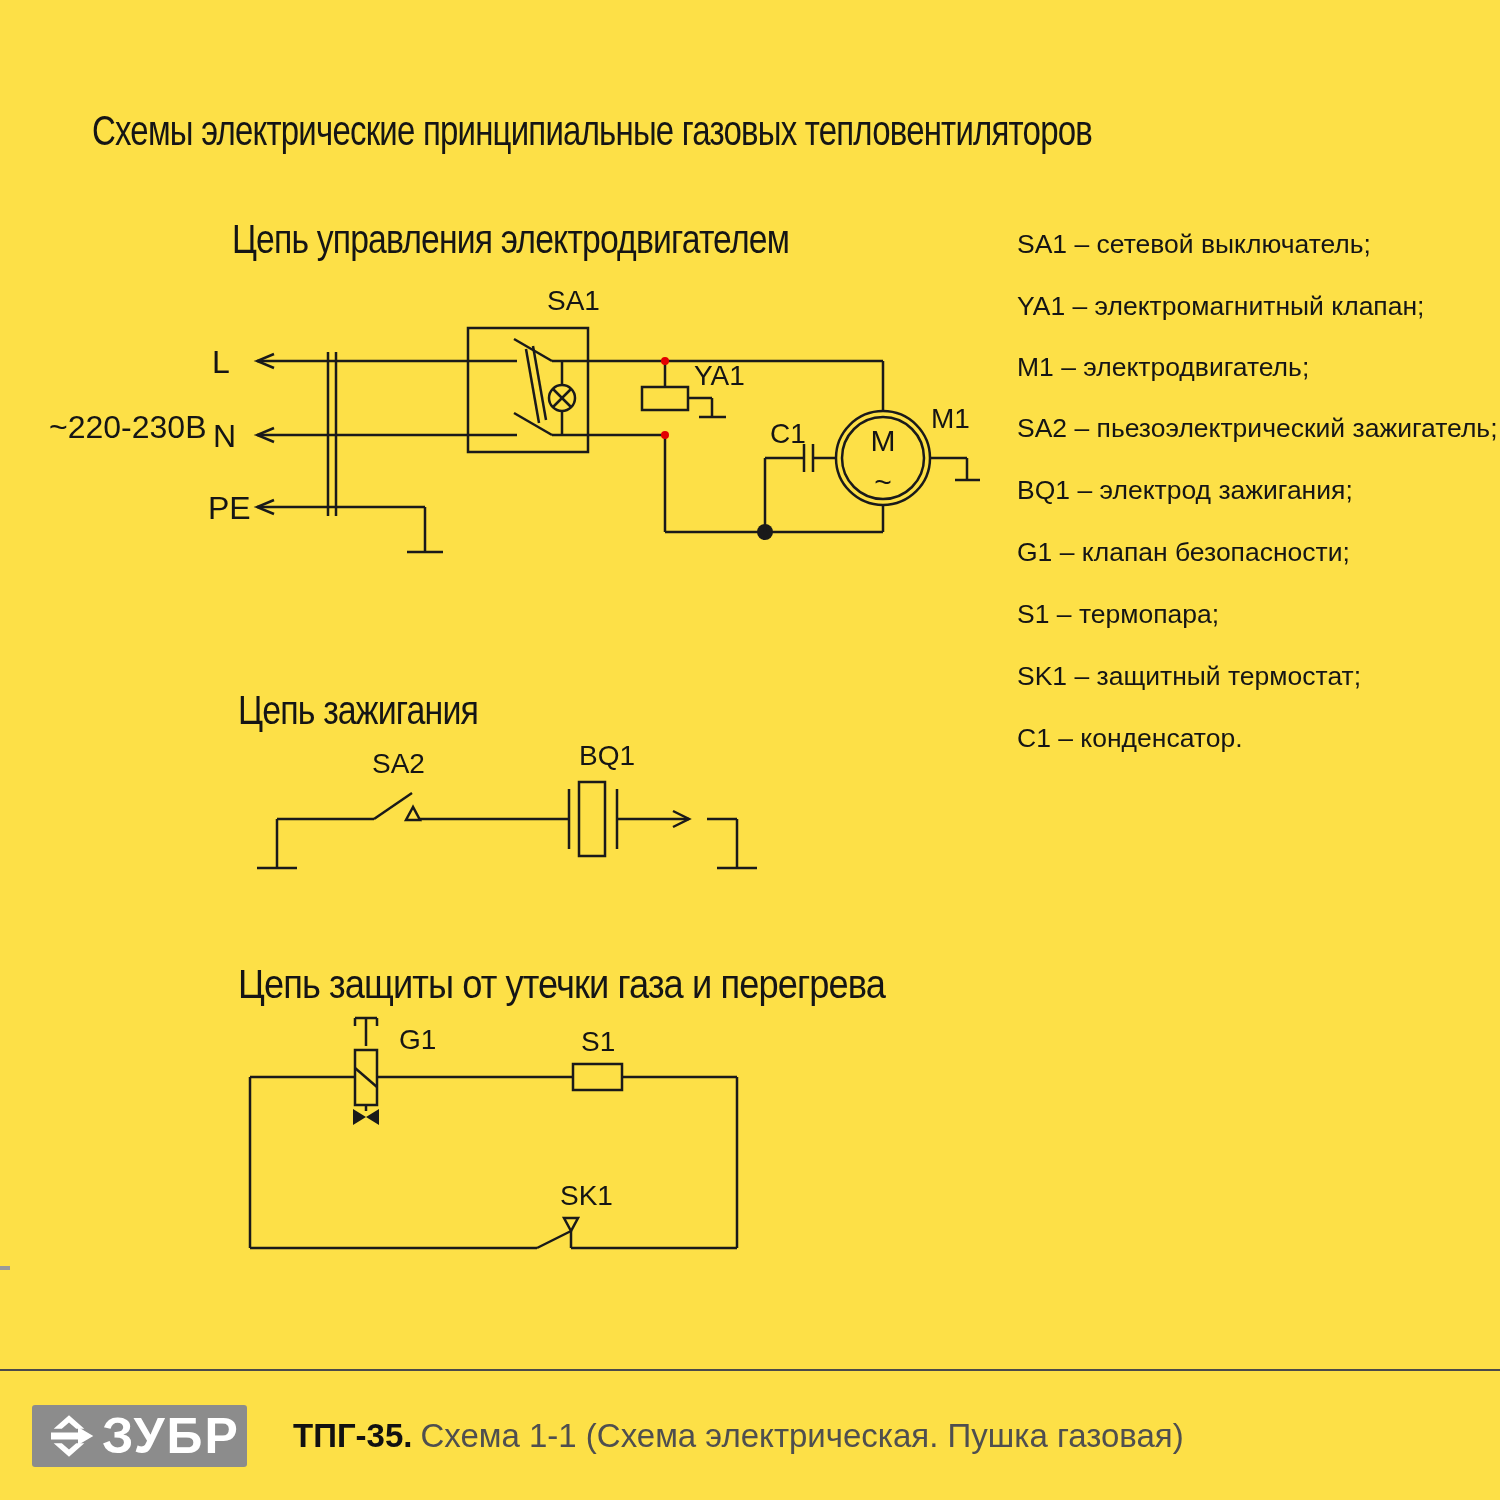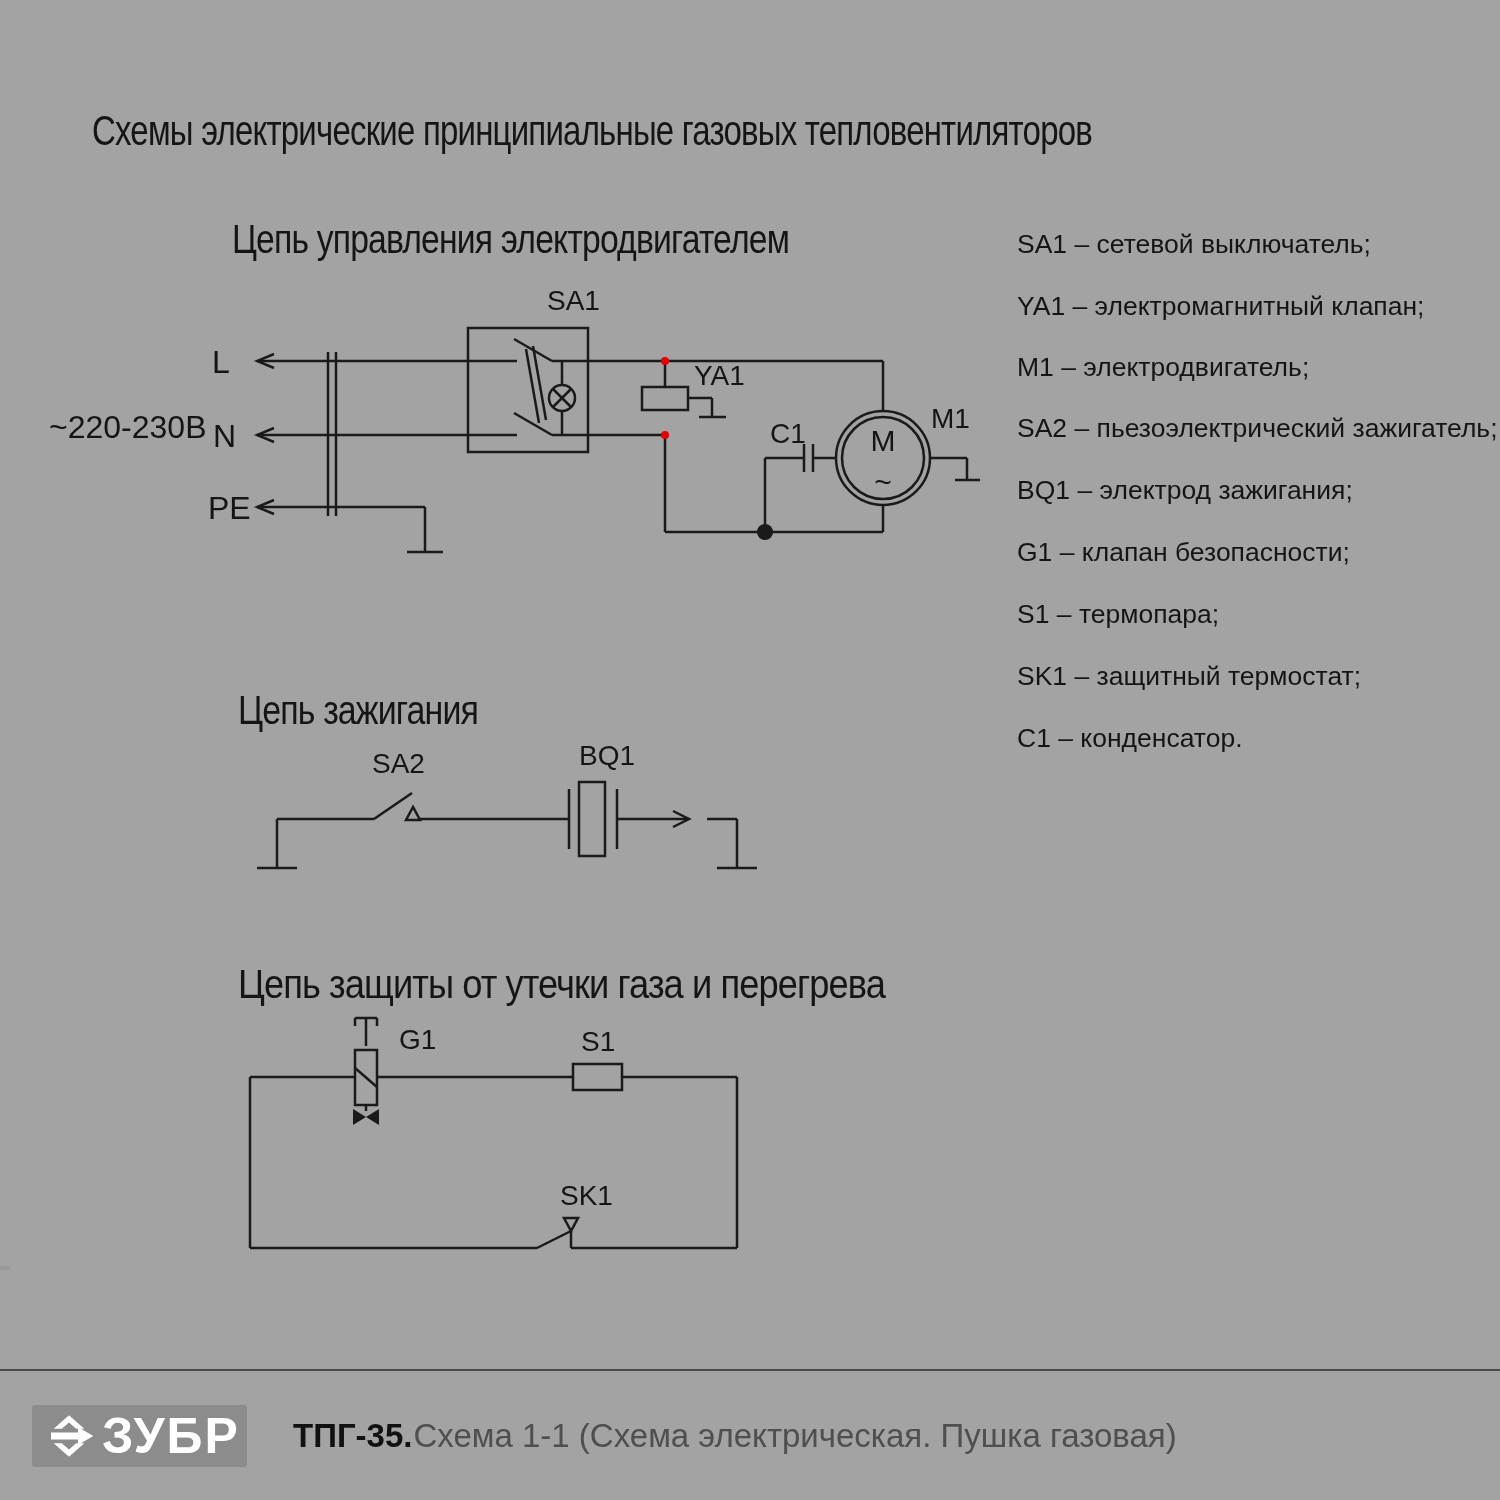--- a/index.html
+++ b/index.html
@@ -1,34 +1,34 @@
 <!DOCTYPE html>
 <html><head>
 <meta charset="utf-8">
 <style>
   html,body{margin:0;padding:0;background:#ffffff;}
-  #stage{position:relative;width:1500px;height:1500px;background:#a3a3a3;overflow:hidden;
+  #stage{position:relative;width:1500px;height:1500px;background:#fde047;overflow:hidden;
          font-family:"Liberation Sans",sans-serif;}
   svg text{font-family:"Liberation Sans",sans-serif;fill:#151515;}
   .st{stroke:#1a1a1a;stroke-width:2.5;fill:none;}
   .stf{fill:#1a1a1a;stroke:none;}
   .t-title{font-size:42px;letter-spacing:-1px;}
   .t-h{font-size:40px;letter-spacing:-1px;}
   .t-lbl{font-size:28px;}
   .t-term{font-size:32px;}
   .t-leg{font-size:26.5px;}
   .t-motor{font-size:30px;text-anchor:middle;}
   .divider{position:absolute;left:0;top:1369px;width:1500px;height:2px;background:#4b4b4b;}
   .edge-dash{position:absolute;left:0;top:1266px;width:10px;height:4px;background:#9a9a9a;}
   .logo{position:absolute;left:32px;top:1405px;width:215px;height:62px;background:#8c8c8c;
         border-radius:3px;display:flex;align-items:center;padding-left:10px;box-sizing:border-box;}
   .logo-brand{color:#ffffff;font-weight:bold;font-size:50px;letter-spacing:2px;margin-left:6px;}
   .caption{position:absolute;left:293px;top:1405px;height:62px;display:flex;align-items:center;
            font-size:33px;white-space:pre;}
-  .caption .model{font-weight:bold;color:#111111;margin-right:1px;}
+  .caption .model{font-weight:bold;color:#111111;margin-right:8px;}
   .caption .rest{color:#4f4f4f;}
 </style>
 </head>
 <body>
 
 <div id="stage">
 
 <svg width="1500" height="1390" viewBox="0 0 1500 1390">
 
   <text x="92" y="145" class="t-title" textLength="1000" lengthAdjust="spacingAndGlyphs">Схемы электрические принципиальные газовых тепловентиляторов</text>

